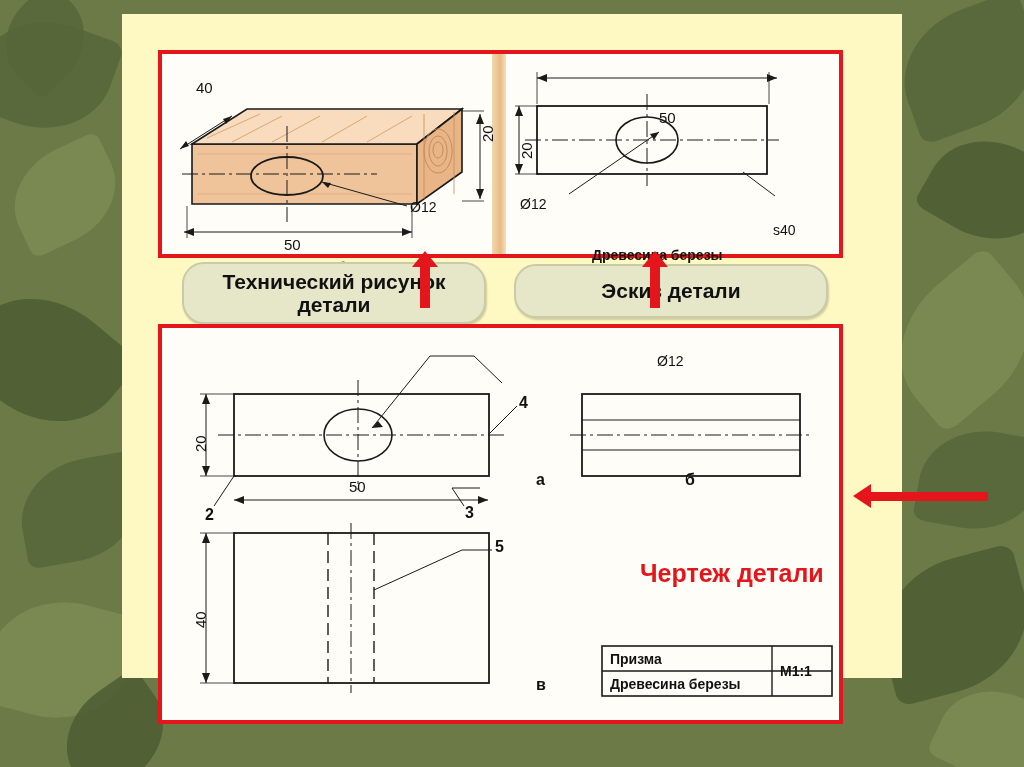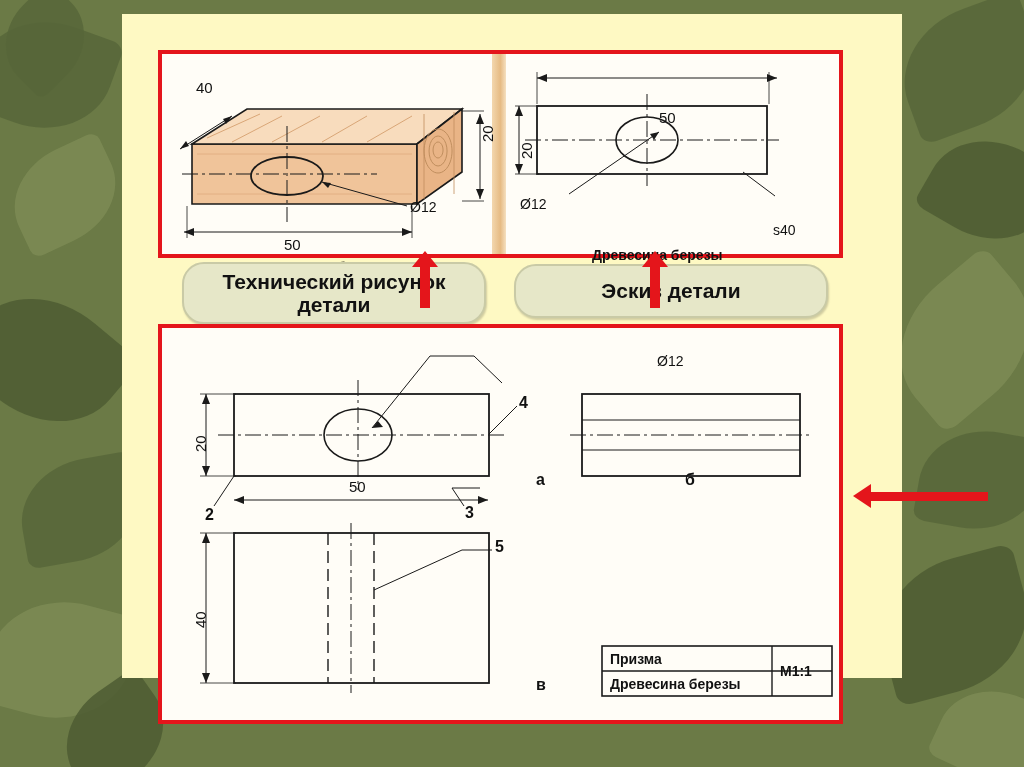--- a/index.html
+++ b/index.html
@@ -238,15 +238,16 @@
 
     <div class="t tb" style="left:374px;top:143px;font-size:16px;">а</div>
     <div class="t tb" style="left:523px;top:143px;font-size:16px;">б</div>
     <div class="t tb" style="left:374px;top:348px;font-size:16px;">в</div>
 
     <div class="t cyr" style="left:448px;top:323px;text-align:center;">Призма</div>
     <div class="t cyr" style="left:448px;top:348px;">Древесина березы</div>
     <div class="t cyr" style="left:618px;top:335px;">М1:1</div>
   </div>
 
+  <div class="chertezh">Чертеж детали</div>
 </div>
 
 <div class="arrow-left" style="left:870px;top:492px;width:118px;"></div>
 
 </body></html>

